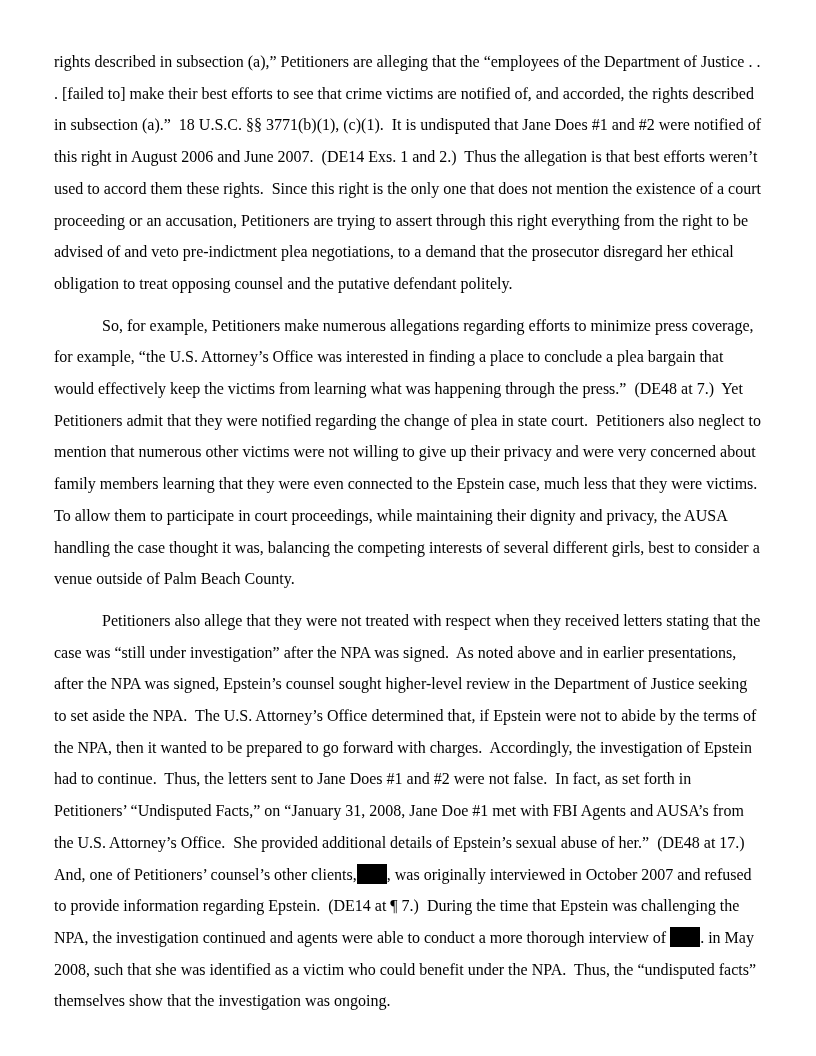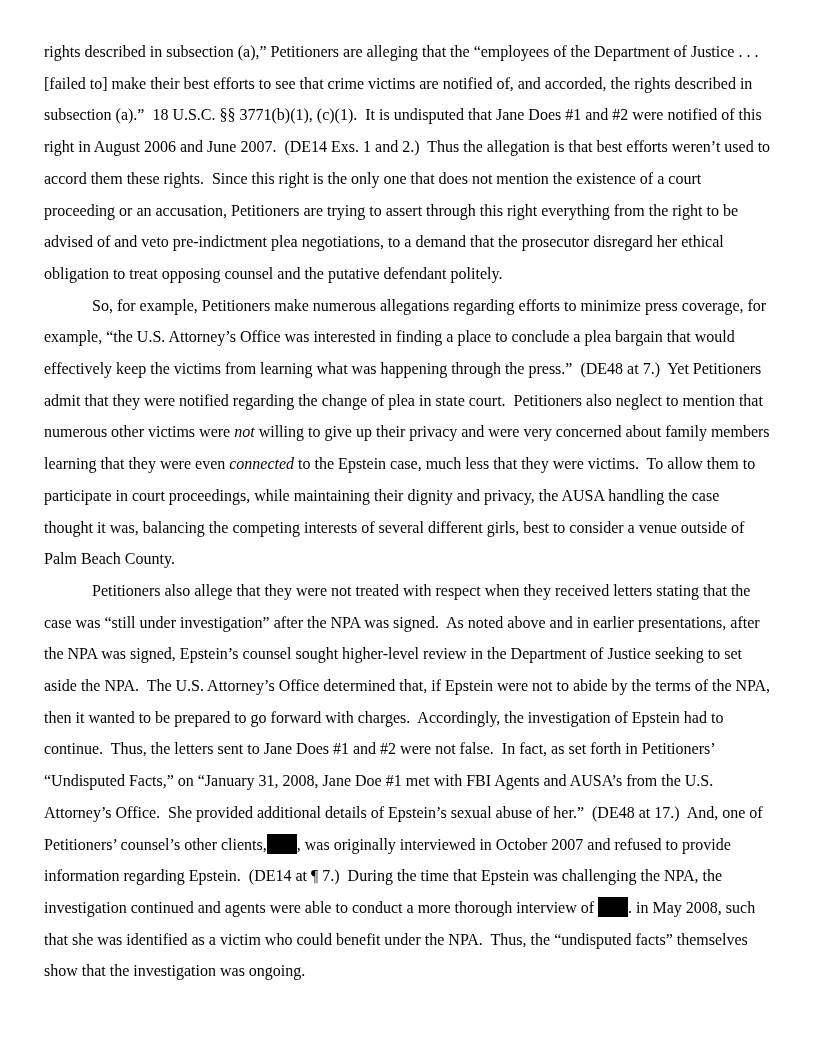--- a/index.html
+++ b/index.html
@@ -14,29 +14,28 @@
     box-sizing: border-box;
     background: #ffffff;
     color: #000000;
     padding: 36px 44px 0 44px;
     font-family: "Liberation Serif", "DejaVu Serif", serif;
     font-size: 16px;
     line-height: 31.7px;
     overflow: hidden;
   }
   .para {
-    margin: 0;
+    margin: 10px;
     white-space: pre-wrap;
     text-align: left;
   }
   .para.indent {
     text-indent: 48px;
   }
   .italic {
-    font-style: italic;
   }
   .redaction {
     display: inline-block;
     width: 30px;
     height: 20px;
     background: #000000;
     vertical-align: -4px;
   }
 </style>
 </head>

